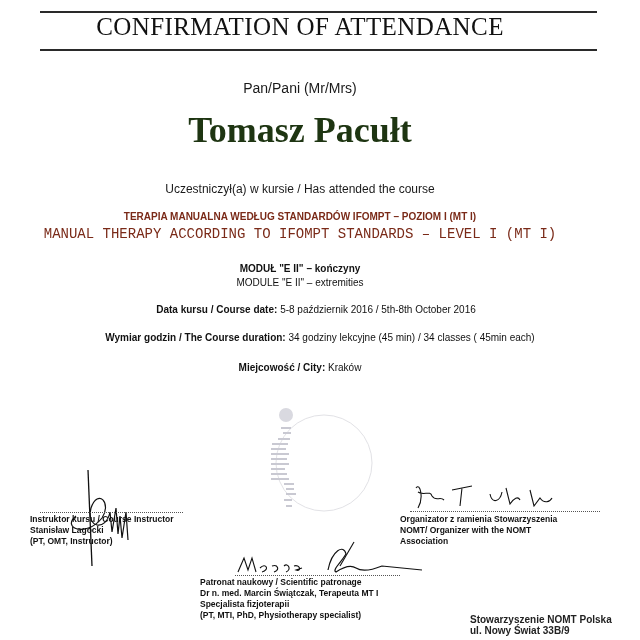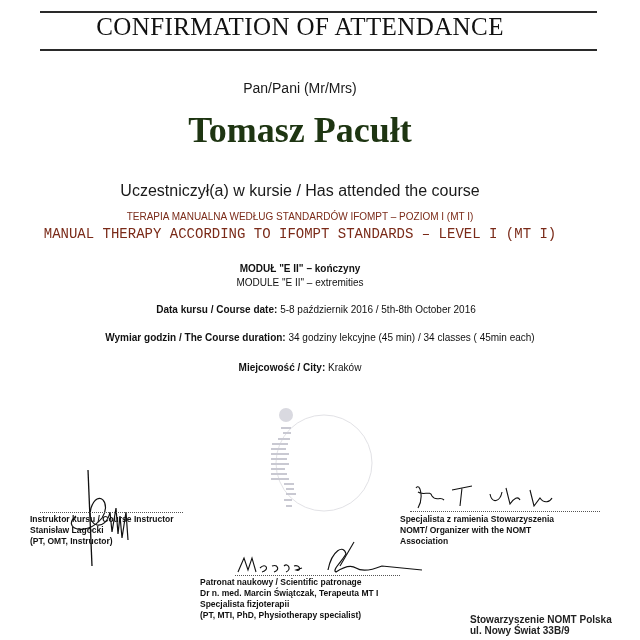--- a/index.html
+++ b/index.html
@@ -13,22 +13,22 @@
   .rule { position: absolute; left: 40px; width: 557px; height: 2px; background: #2a2a2a; }
   .title {
     top: 13px; font-family: "Liberation Serif", "DejaVu Serif", serif;
     font-size: 25px; letter-spacing: 0.4px; color: #111;
   }
   .salutation { top: 80px; font-size: 14px; }
   .name {
     top: 109px; font-family: "Liberation Serif", "DejaVu Serif", serif;
     font-weight: bold; font-size: 36px; color: #1e3512;
   }
-  .attended { top: 182px; font-size: 16px; }
-  .course-pl { top: 211px; font-size: 10px; font-weight: normal; color: #7a2a18; }
+  .attended { top: 182px; font-size: 12px; }
+  .course-pl { top: 211px; font-size: 10px; font-weight: bold; color: #7a2a18; }
   .course-en { top: 226px; font-size: 14px; color: #7a2a18; font-family: Liberation Mono, monospace; }
   .module-pl { top: 263px; font-size: 10px; font-weight: bold; color: #111; }
   .module-en { top: 277px; font-size: 10px; color: #111; }
   .info { font-size: 10px; color: #111; }
   .info b { font-weight: bold; }
   .info1 { top: 304px; margin-left: 16px; }
   .info2 { top: 318px; margin-top: 44px; }
   .info3 { top: 332px; margin-left: 20px; }
   .watermark { left: 262px; top: 395px; width: 110px; height: 125px; }
   .sig-block { font-size: 8.5px; font-weight: bold; line-height: 11px; color: #111; }
@@ -103,21 +103,21 @@
   <div>(PT, OMT, Instructor)</div>
 </div>
 
 <div class="abs" style="left:410px; top:478px; width:180px; height:36px;">
   <svg width="180" height="36" viewBox="0 0 180 36">
     <path d="M6 10 C10 4,14 20,8 30 M8 14 C14 18,20 12,22 18 C26 24,30 18,34 22 M42 12 L62 8 M52 10 L50 28 M80 16 C82 26,90 24,92 14 M96 10 L100 26 C104 20,108 18,110 22 M120 12 L124 28 L130 20 C134 26,140 24,142 20" stroke="#111" stroke-width="1.1" fill="none"></path>
   </svg>
 </div>
 <div class="abs dotline" style="left:410px; top:511px; width:190px;"></div>
 <div class="abs sig-block" style="left:400px; top:514px; width:205px;">
-  <div>Specjalista z ramienia Stowarzyszenia</div>
+  <div>Organizator z ramienia Stowarzyszenia</div>
   <div>NOMT/ Organizer with the NOMT</div>
   <div>Association</div>
 </div>
 
 <div class="abs" style="left:232px; top:540px; width:190px; height:40px;">
   <svg width="190" height="40" viewBox="0 0 190 40">
     <path d="M6 32 L12 18 L16 30 L20 18 L24 32 M28 28 C34 22,38 30,30 32 M40 26 C46 24,48 30,42 32 M52 26 C56 22,60 30,54 32 M62 26 C68 24,70 32,64 30 L70 28" stroke="#111" stroke-width="1.1" fill="none"></path>
     <path d="M96 30 C100 10,112 4,114 14 C108 24,100 30,104 32 C110 28,118 24,124 28 C130 32,140 30,150 26 L190 30" stroke="#111" stroke-width="1.2" fill="none"></path>
     <path d="M108 26 L122 2" stroke="#111" stroke-width="1.1" fill="none"></path>
   </svg>

